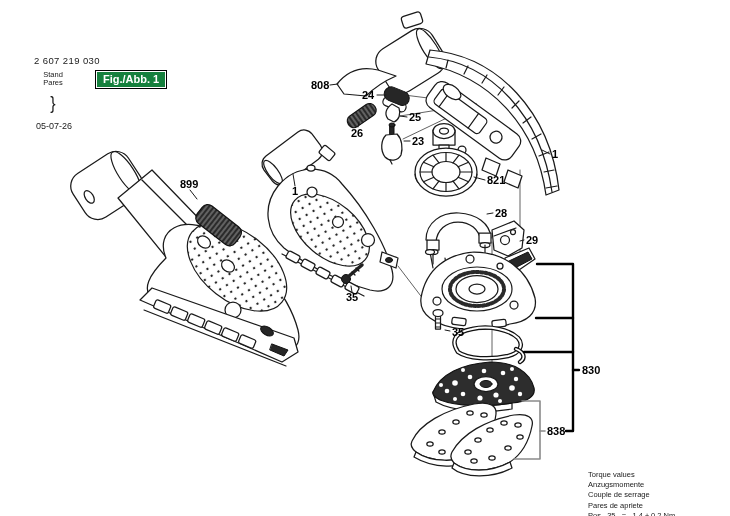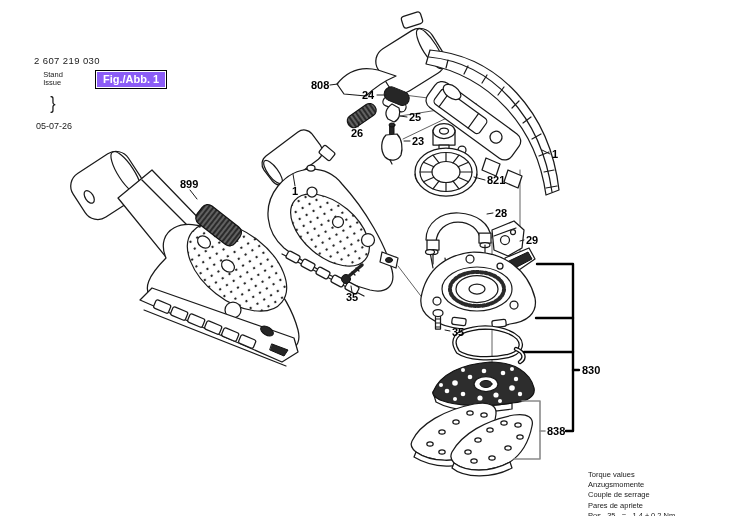--- a/index.html
+++ b/index.html
@@ -14,21 +14,21 @@
   .plbl{font:bold 11px "Liberation Sans","DejaVu Sans",sans-serif;fill:#000;}
   .leader{stroke:#1a1a1a;stroke-width:1;fill:none;}
   .bracket{stroke:#000;stroke-width:2.4;fill:none;}
   .bracket-gray{stroke:#8a8a8a;stroke-width:1.6;fill:none;}
   .txtblock{position:absolute;margin-top:30px;}
   #part-number{left:34px;top:25px;font-size:9.5px;letter-spacing:.4px;}
   #stand-issue{left:34px;top:41px;display:flex;align-items:center;gap:8px;flex-direction:column;}
   #stand-issue .two{display:flex;flex-direction:column;font-size:7.5px;line-height:8px;}
   #stand-issue .brace{font-size:16px;font-weight:300;transform:scaleY(1.1);}
   #stand-issue .date{font-size:9px;margin-left:2px;}
-  #fig-box{left:96px;top:41px;background:#8b5cf6;color:#fff;font-weight:bold;font-size:11px;
+  #fig-box{left:96px;top:41px;background:#15803d;color:#fff;font-weight:bold;font-size:11px;
     padding:1px 6px 2px 6px;border:1px solid #fff;outline:1.5px solid #000;}
   #mods{left:33px;top:450px;font-size:8px;line-height:10.5px;}
   #torque{left:588px;top:440px;font-size:7.5px;line-height:10.2px;}
   #torque .spec{white-space:pre;}
 </style>
 </head>
 <body>
 
 <div id="page">
 
@@ -339,21 +339,21 @@
     <text class="plbl" x="582" y="374">830</text>
     <text class="plbl" x="547" y="435">838</text>
   </g>
 </svg>
 
 <div class="txtblock" id="part-number">2 607 219 030</div>
 
 <div class="txtblock" id="stand-issue">
   <div class="two">
     <span>Stand</span>
-    <span>Issue</span>
+    <span>Pares</span>
   </div>
   <span class="brace">}</span>
   <span class="date">05-07-26</span>
 </div>
 
 <div class="txtblock" id="fig-box">Fig./Abb. 1</div>
 
 
 <div class="txtblock" id="torque">
   <div>Torque values</div>

